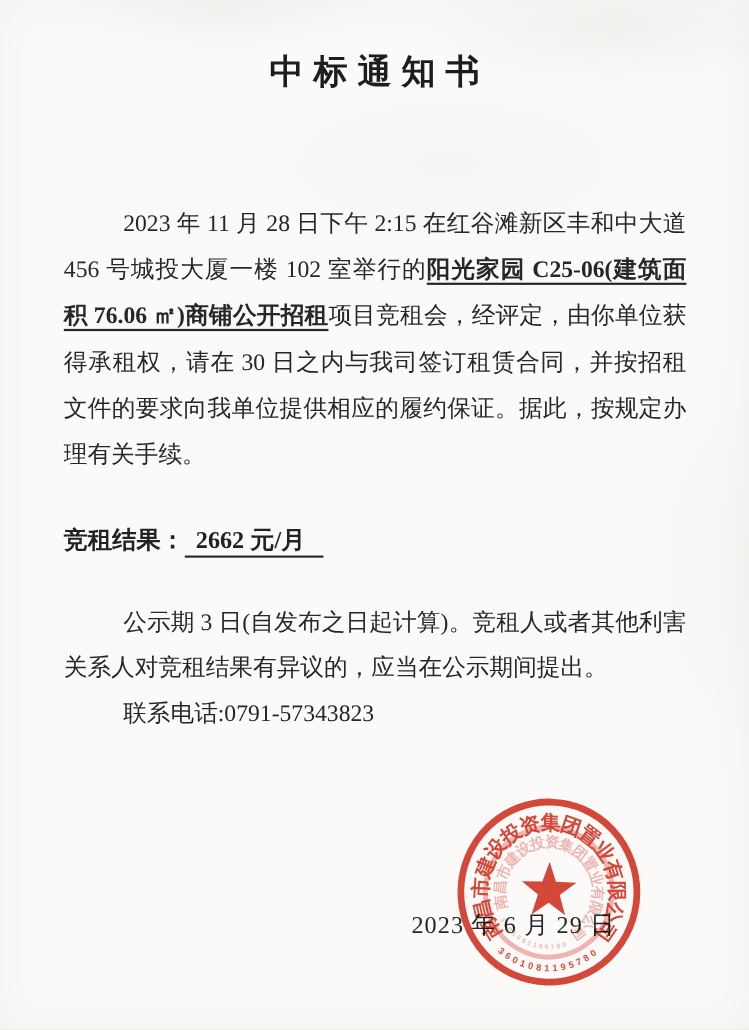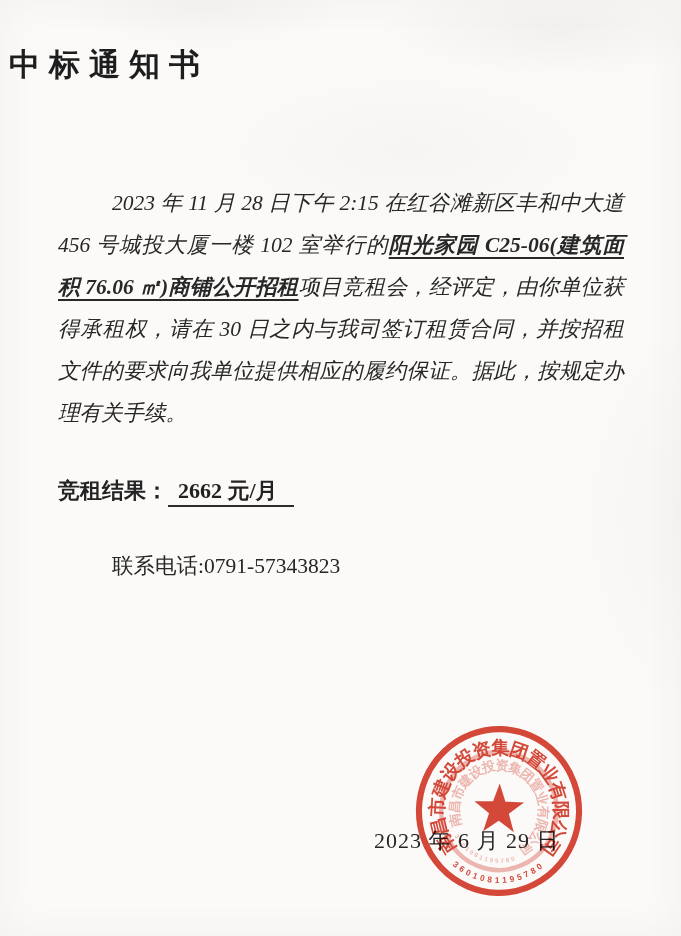--- a/index.html
+++ b/index.html
@@ -9,31 +9,31 @@
     color:var(--ink,#262626);
     background:
       radial-gradient(ellipse 260px 70px at 82% 3%, rgba(120,112,105,.07), transparent 70%),
       radial-gradient(ellipse 200px 60px at 30% 1%, rgba(120,112,105,.05), transparent 70%),
       radial-gradient(ellipse 160px 300px at 100% 55%, rgba(120,112,105,.035), transparent 70%),
       radial-gradient(ellipse 300px 120px at 60% 16%, rgba(130,122,115,.04), transparent 70%),
       #fbfaf8;
     box-shadow:inset 0 0 40px rgba(90,85,80,.05);
   }
   .title{
-    position:absolute;top:44px;left:0;width:100%;text-align:left;text-indent:9px;
+    position:absolute;top:44px;left:0;width:100%;text-align:center;text-indent:9px;
     font-size:31px;font-weight:700;letter-spacing:9px;color:#1d1d1d;
   }
   .addressee{position:absolute;left:58px;top:146px;font-size:22px;font-weight:700;color:#222;}
   .addressee .name{border-bottom:2px solid #2c2c2c;padding:0 14px 2px 0;}
   .addressee .colon{padding-left:2px;}
   .body-para{
     position:absolute;left:58px;width:566px;font-size:21.5px;line-height:42px;
     text-align:justify;color:#272727;
   }
-  .para1{top:182px;text-indent:54px;font-style:italic;}
+  .para1{top:182px;text-indent:54px;}
   .hl{font-weight:700;text-decoration:underline;text-underline-offset:5px;text-decoration-thickness:1.6px;}
   .result{position:absolute;left:58px;top:476px;font-size:22px;font-weight:700;color:#222;}
   .result .value{border-bottom:2px solid #2c2c2c;padding:0 16px 2px 10px;}
   .block2{position:absolute;left:58px;top:546px;width:566px;font-size:21.5px;line-height:41px;color:#272727;}
   .block2 .p{margin:0;text-align:justify;text-indent:54px;}
   .sig-line{position:absolute;left:220px;top:783px;font-size:22px;color:#272727;}
   .date-line{position:absolute;left:374px;top:826px;font-size:22px;letter-spacing:1px;color:#272727;}
   .seal{
     position:absolute;left:412px;top:722px;width:174px;height:178px;
     opacity:.88;mix-blend-mode:multiply;transform:rotate(1.5deg);
@@ -58,20 +58,21 @@
   <div class="title">中标通知书</div>
 
 
   <div class="body-para para1"><span>2023 年 11 月 28 日下午 2:15 在红谷滩新区丰和中大道 456 号城投大厦一楼 102 室举行的</span><span class="hl">阳光家园 C25-06(建筑面积 76.06 ㎡)商铺公开招租</span><span>项目竞租会，经评定，由你单位获得承租权，请在 30 日之内与我司签订租赁合同，并按招租文件的要求向我单位提供相应的履约保证。据此，按规定办理有关手续。</span></div>
 
   <div class="result">
     <span>竞租结果：</span><span class="value">2662 元/月</span>
   </div>
 
   <div class="block2">
+    <p class="p">公示期 3 日(自发布之日起计算)。竞租人或者其他利害关系人对竞租结果有异议的，应当在公示期间提出。</p>
     <p class="p">联系电话:0791-57343823</p>
   </div>
 
 
   <div class="date-line">2023 年 6 月 29 日</div>
 
   <div class="seal">
     <svg viewBox="0 0 200 200" preserveAspectRatio="none">
       <g id="seal-main">
         <circle class="seal-circle" cx="100" cy="100" r="92"></circle>

